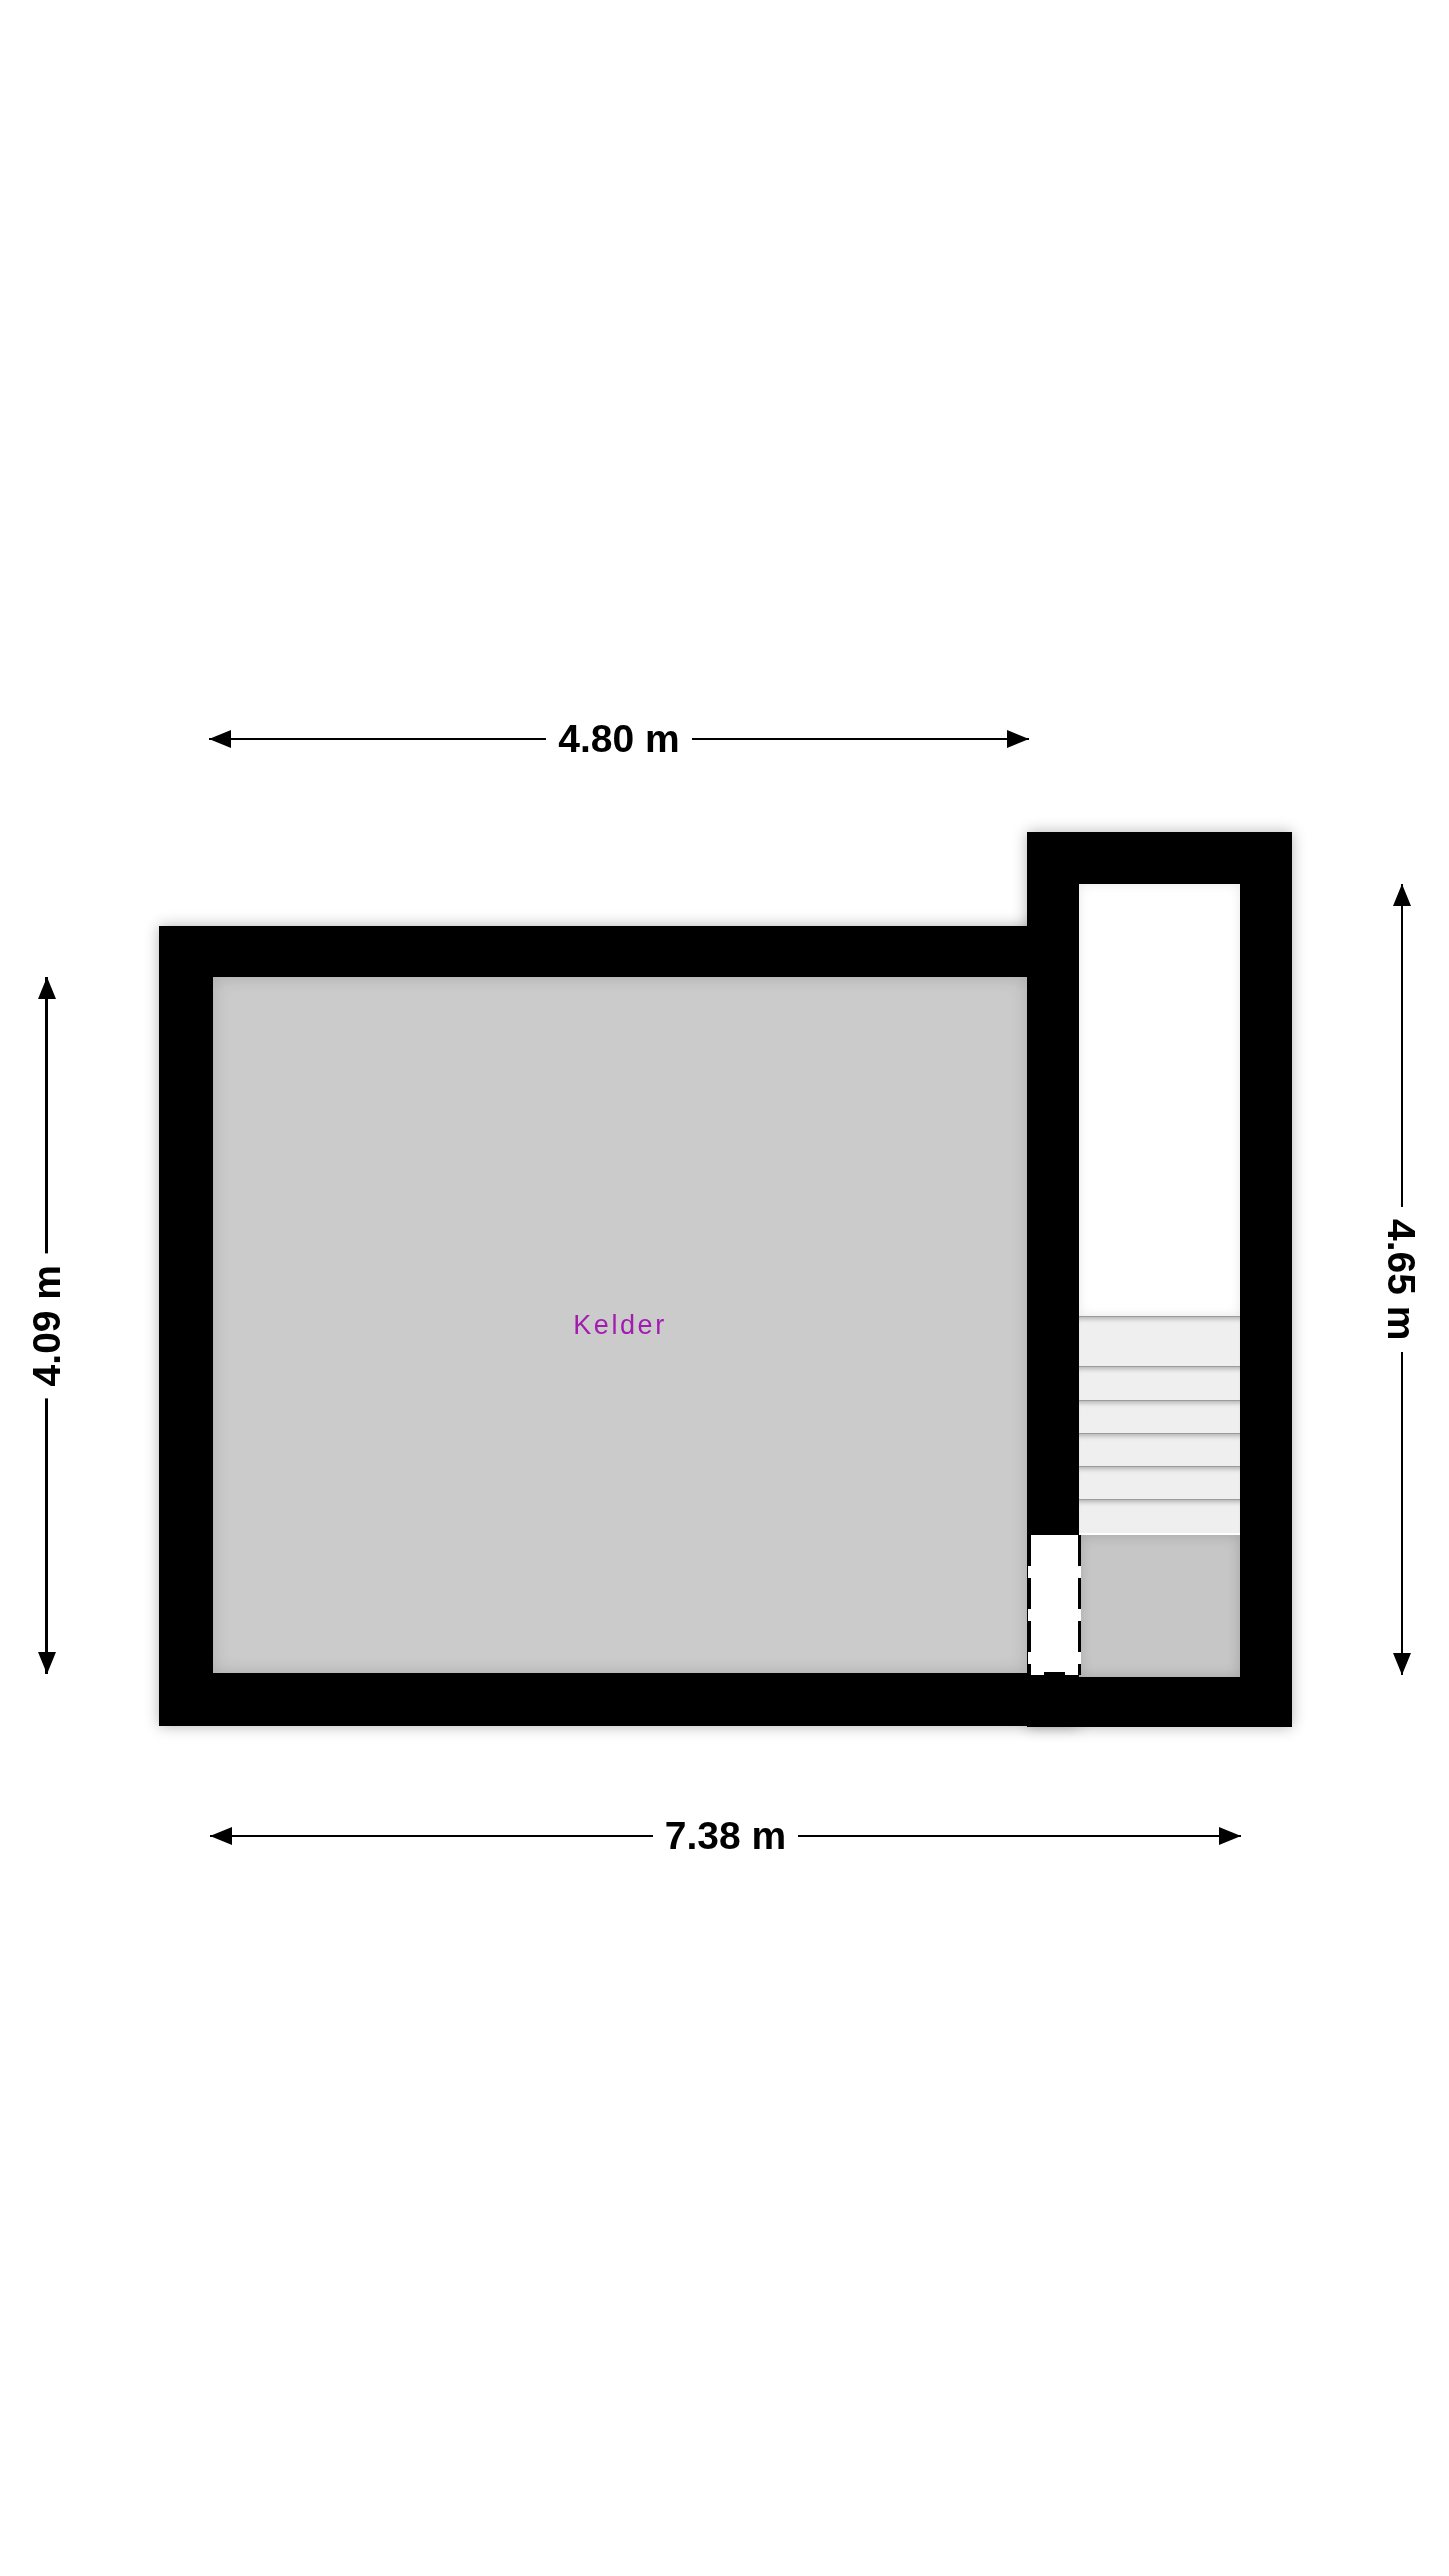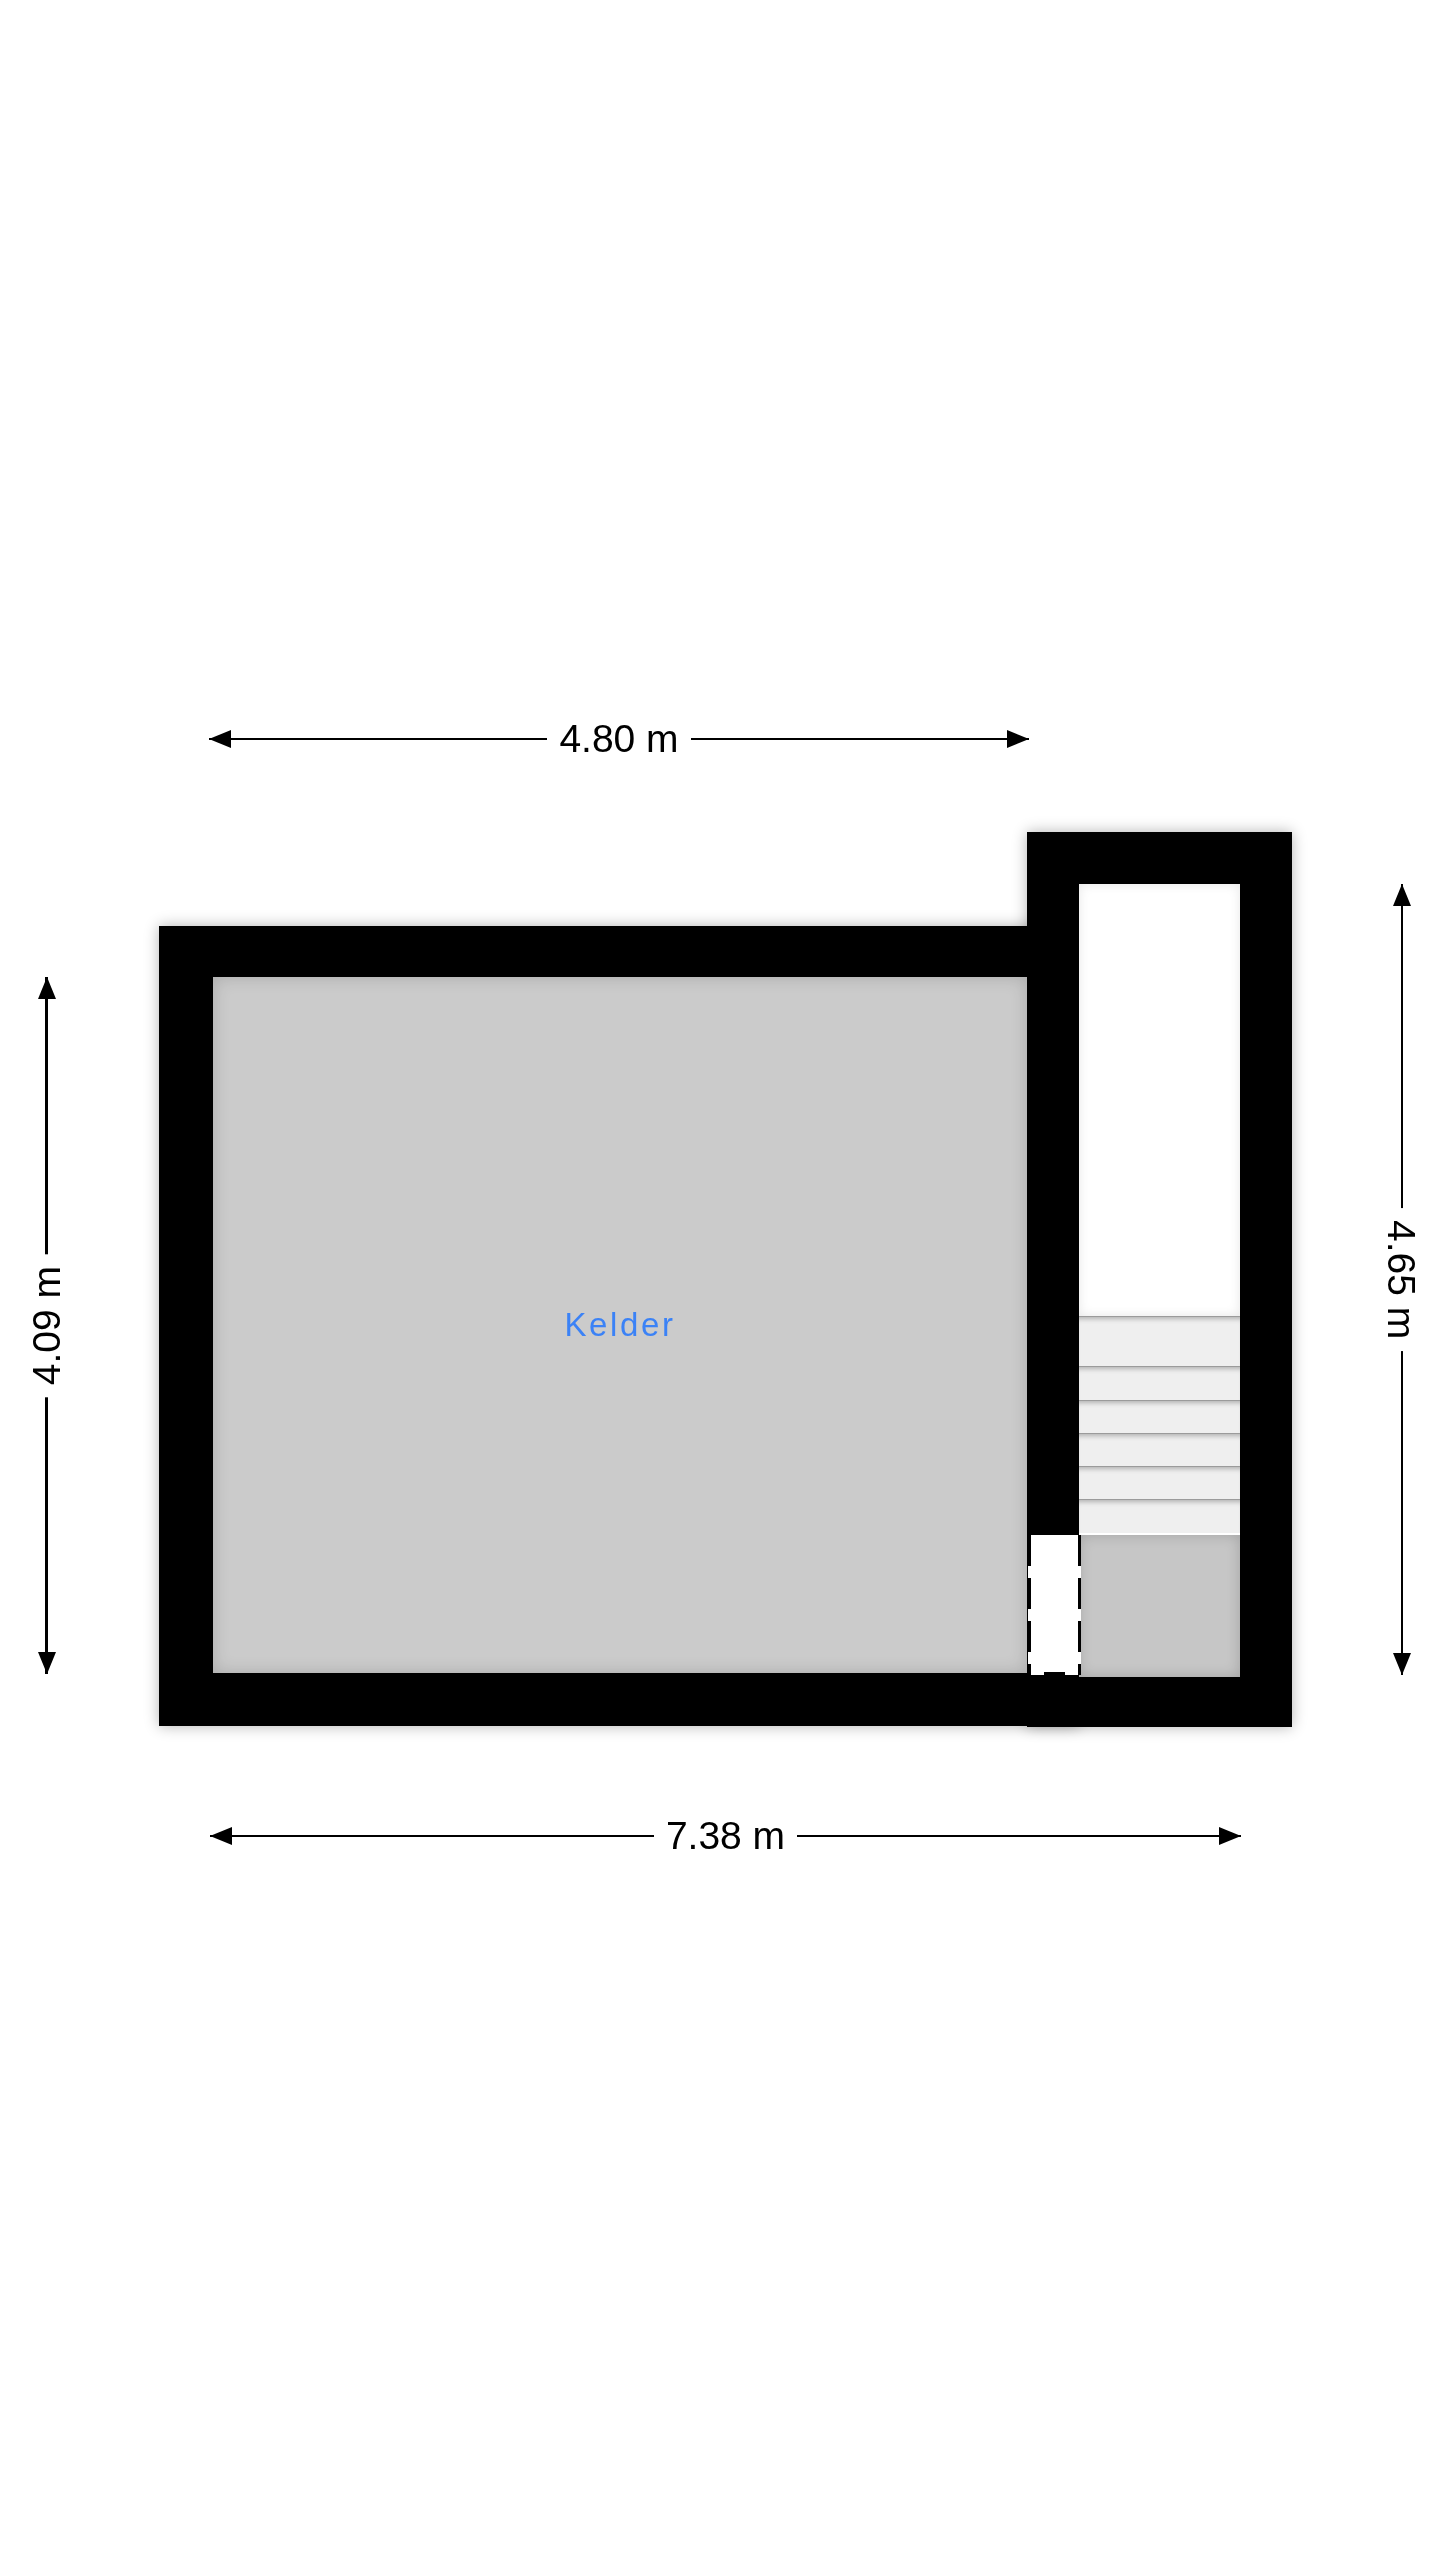--- a/index.html
+++ b/index.html
@@ -26,21 +26,21 @@
     box-shadow: 0 0 13.7px rgba(0,0,0,0.30);
   }
   .room-floor {
     left: 54px; top: 145px; width: 814px; height: 696px;
     background: var(--floor, #cbcbcb);
     box-shadow: inset 0 0 17px rgba(0,0,0,0.16);
   }
   .room-label {
     left: 461px; top: 493px;
     transform: translate(-50%, -50%);
-    font-size: 33px; letter-spacing: 2.6px; color: #3b82f6;
+    font-size: 27px; letter-spacing: 2.6px; color: #a21caf;
     white-space: nowrap;
   }
 
   .stairwell {
     left: 920px; top: 52px; width: 161px; height: 793px;
     background: #ffffff;
   }
   .stair-void {
     left: 0; top: 0; width: 161px; height: 432px;
     background: #ffffff;
@@ -74,21 +74,21 @@
   .door .dash-v.right { right: 0; }
   .door .dash-b {
     position: absolute; bottom: 0; left: 0; width: 100%; height: 3.4px;
     background: linear-gradient(90deg,
       transparent 0 calc(50% - 10.3px),
       var(--wall, #000) calc(50% - 10.3px) calc(50% + 10.3px),
       transparent calc(50% + 10.3px) 100%);
   }
 
   
-  .dim { display: flex; align-items: center; justify-content: center; }
+  .dim { display: flex; align-items: center; justify-content: center; font-weight: bold; }
   .dim-label {
     position: relative; z-index: 2;
     background: var(--bg, #ffffff);
     color: var(--dim, #000);
     font-size: 39px;
     padding: 1.7px 12px;
     white-space: nowrap;
   }
   .dim-h .line {
     position: absolute; left: 0; right: 0; top: 50%;

